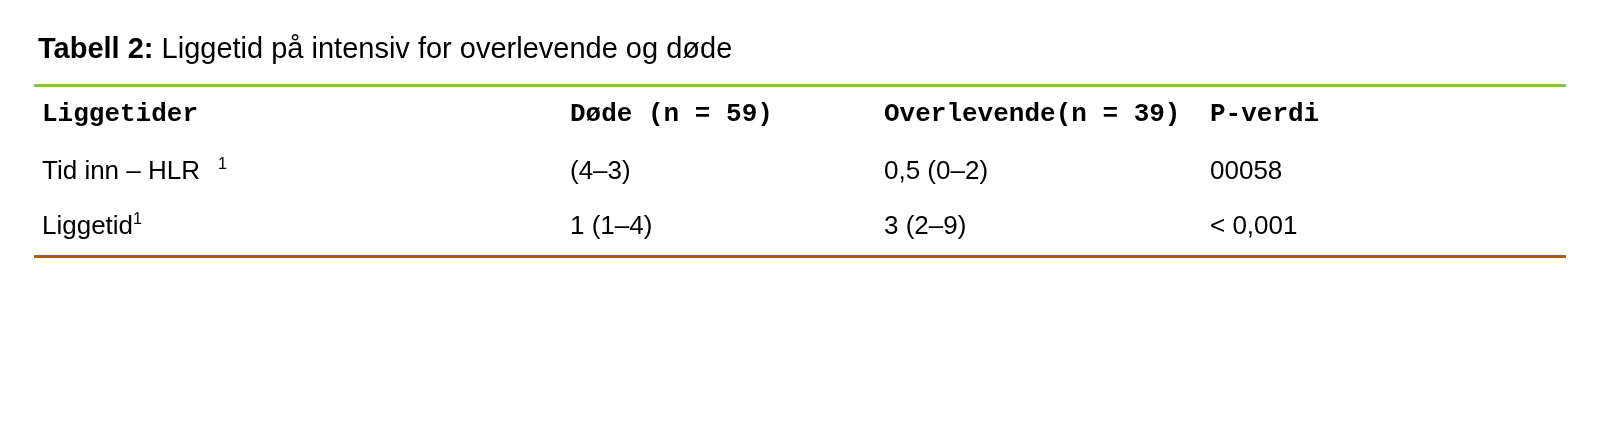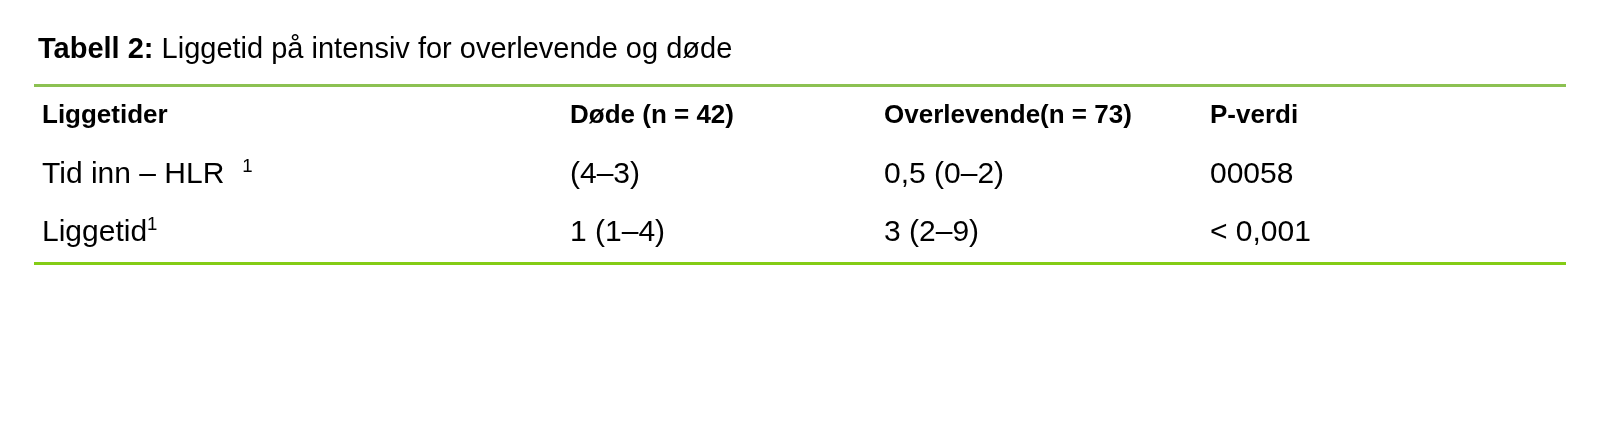--- a/index.html
+++ b/index.html
@@ -40,33 +40,34 @@
   table.data col.c1 { width: 314px; }
   table.data col.c2 { width: 326px; }
   table.data col.c3 { width: 364px; }
 
   table.data thead th {
     text-align: left;
     font-weight: bold;
     font-size: 26px;
     padding: 12px 6px 14px 8px;
     white-space: nowrap;
+    font-family: Liberation Mono, monospace;
   }
   table.data thead tr {
     border-top: 3px solid #8cc152;
   }
   table.data tbody td {
     text-align: left;
-    font-size: 30px;
+    font-size: 26px;
     font-weight: normal;
     padding: 12px 6px 12px 8px;
     white-space: nowrap;
   }
   table.data tbody tr:last-child td {
-    border-bottom: 3px solid #84cc16;
+    border-bottom: 3px solid #a16207;
     padding-bottom: 14px;
   }
   sup {
     font-size: 0.62em;
     vertical-align: super;
     line-height: 0;
   }
   .sup-gap {
     display: inline-block;
     width: 18px;
@@ -92,22 +93,22 @@
   <table class="data">
     <colgroup>
       <col class="c0">
         <col class="c1">
         <col class="c2">
         <col class="c3">
     </colgroup>
     <thead>
       <tr>
         <th>Liggetider</th>
-        <th>Døde (n = 42)</th>
-        <th>Overlevende(n = 73)</th>
+        <th>Døde (n = 59)</th>
+        <th>Overlevende(n = 39)</th>
         <th>P-verdi</th>
       </tr>
     </thead>
     <tbody>
       <tr>
         <td><span>Tid inn – HLR</span><span class="sup-gap"></span><sup>1</sup></td>
         <td>(4–3)</td>
         <td>0,5 (0–2)</td>
         <td>00058</td>
       </tr>

